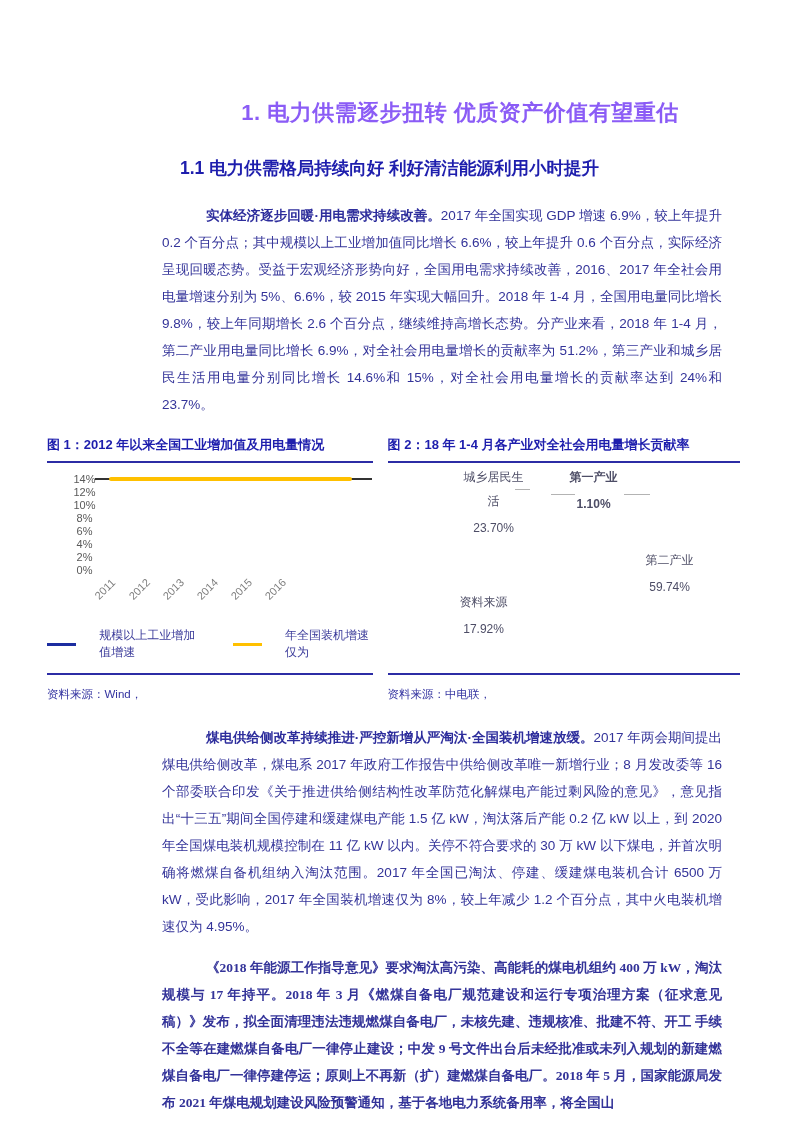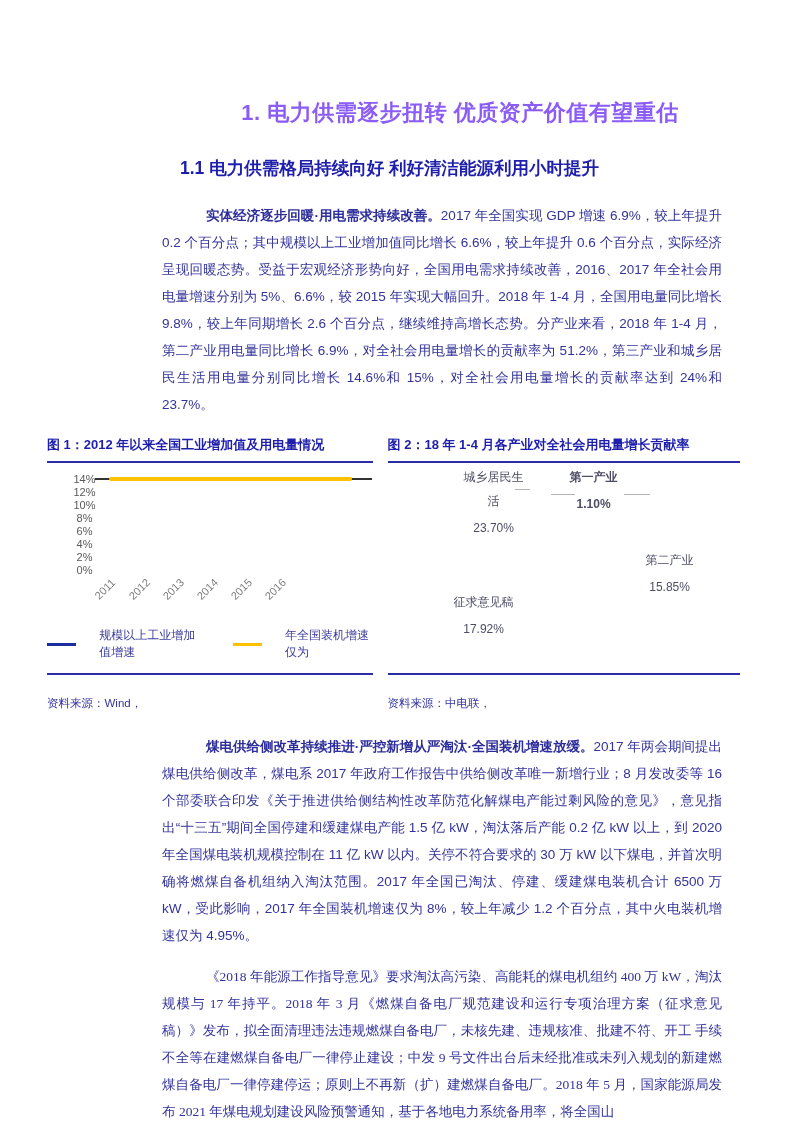--- a/index.html
+++ b/index.html
@@ -26,41 +26,41 @@
 
   .body-col { margin-left: 115px; width: 560px; }
   p.para {
     margin-top: 22px;
     font-size: 13.5px; line-height: 27px;
     color: #333399;
     text-align: justify;
     text-indent: 44px;
   }
   p.para .lead { font-weight: bold; color: #2d2d9c; }
-  p.para.serif { font-family: "Liberation Serif", serif; }
+  p.para.serif { font-family: "Liberation Serif", serif; font-weight: bold; }
 
   
   .figures {
     margin-top: 16px;
     display: flex; gap: 15px;
   }
   .fig-col { position: relative; }
   .fig-col.left  { width: 328px; }
   .fig-col.right { width: 355px; }
   .fig-caption {
     font-size: 13px; font-weight: bold;
     color: #1e1ead;
     padding: 2px 0 7px 0;
     white-space: nowrap;
   }
   .fig-rule { border-top: 2px solid #2c2ca5; }
   .chart-zone { position: relative; height: 210px; }
   .fig-source {
     font-size: 11.5px; color: #3333a0;
-    padding-top: 21px;
+    padding-top: 12px;
   }
 
   
   .y-axis { position: absolute; top: 10px; left: 17px; width: 41px; text-align: center; }
   .y-axis span {
     display: block; height: 13px; line-height: 13px;
     font-size: 11px; color: #595959;
   }
   .flat-line-dark {
     position: absolute; top: 15px; left: 48px; width: 277px; height: 2px;
@@ -172,25 +172,25 @@
 
         <div class="pie-label pl-primary">
           <div>第一产业</div>
           <div class="val">1.10%</div>
         </div>
         <div class="leader prim-l"></div>
         <div class="leader prim-r"></div>
 
         <div class="pie-label pl-second">
           <div>第二产业</div>
-          <div class="val">15.85%</div>
+          <div class="val">59.74%</div>
         </div>
 
         <div class="pie-label pl-third">
-          <div>征求意见稿</div>
+          <div>资料来源</div>
           <div class="val">17.92%</div>
         </div>
       </div>
       <div class="fig-rule"></div>
       <div class="fig-source">资料来源：中电联，</div>
     </div>
 
   </div>
 
   <div class="body-col" style="margin-top:8px;">

